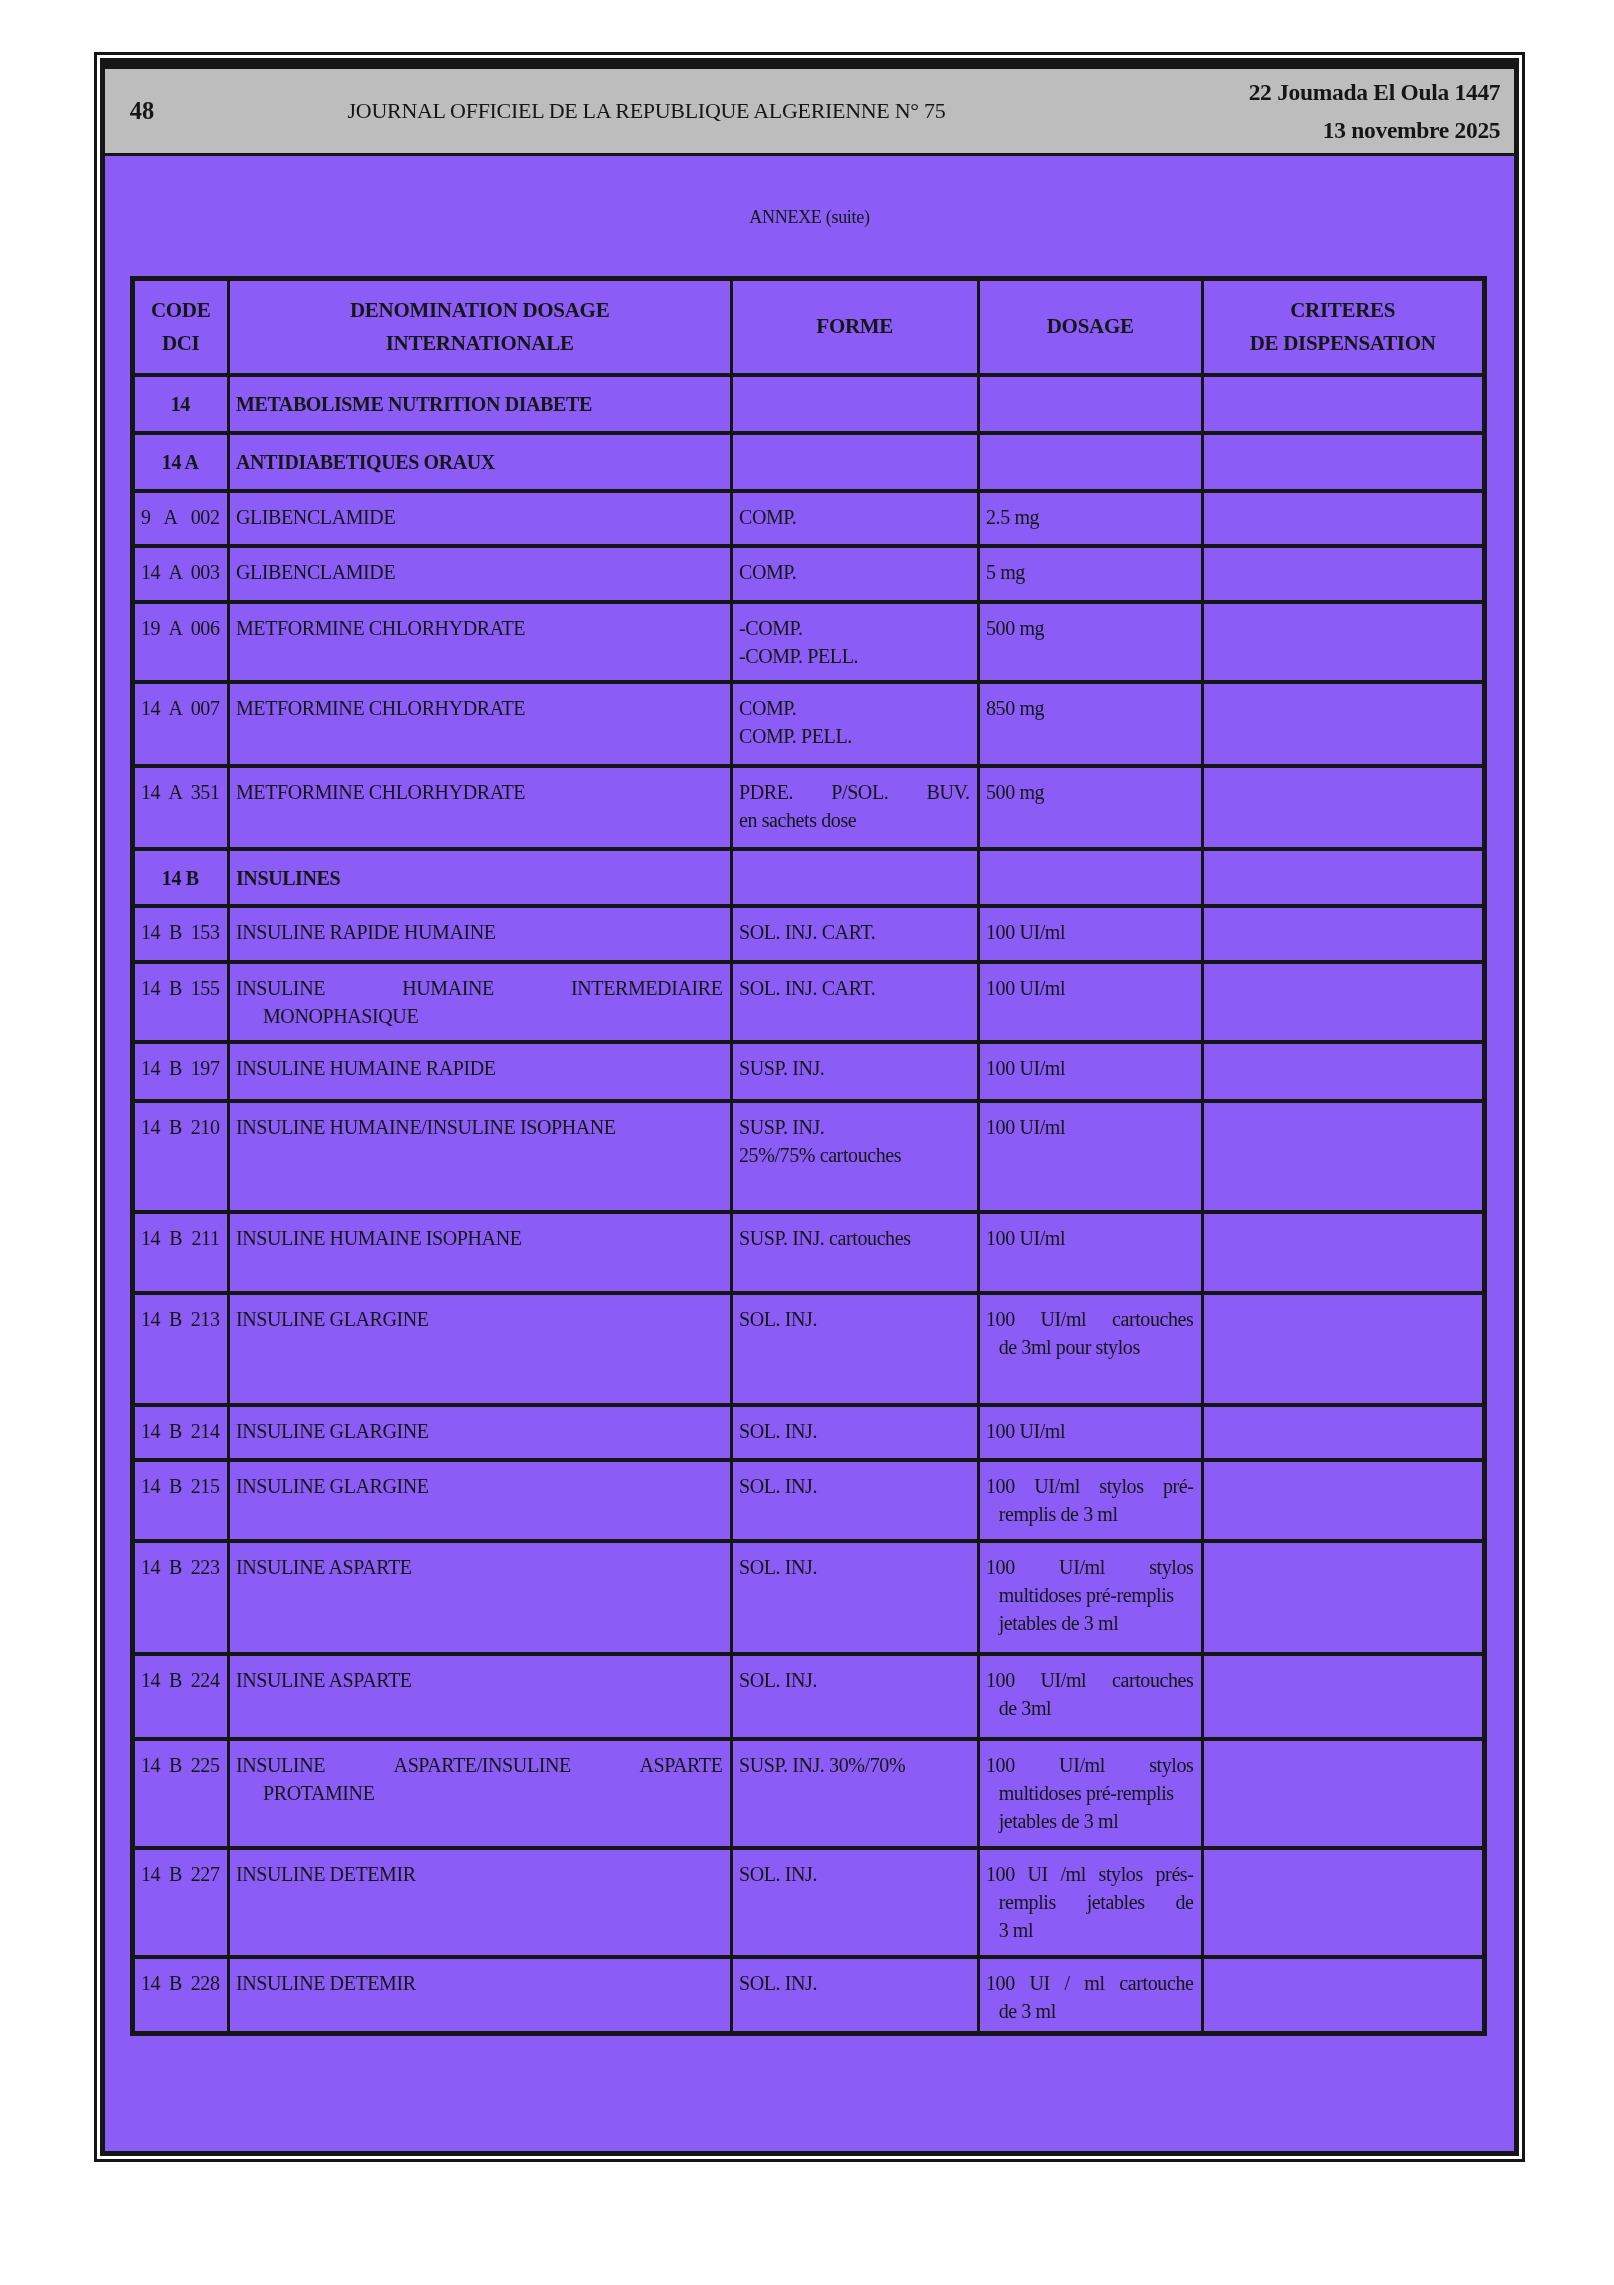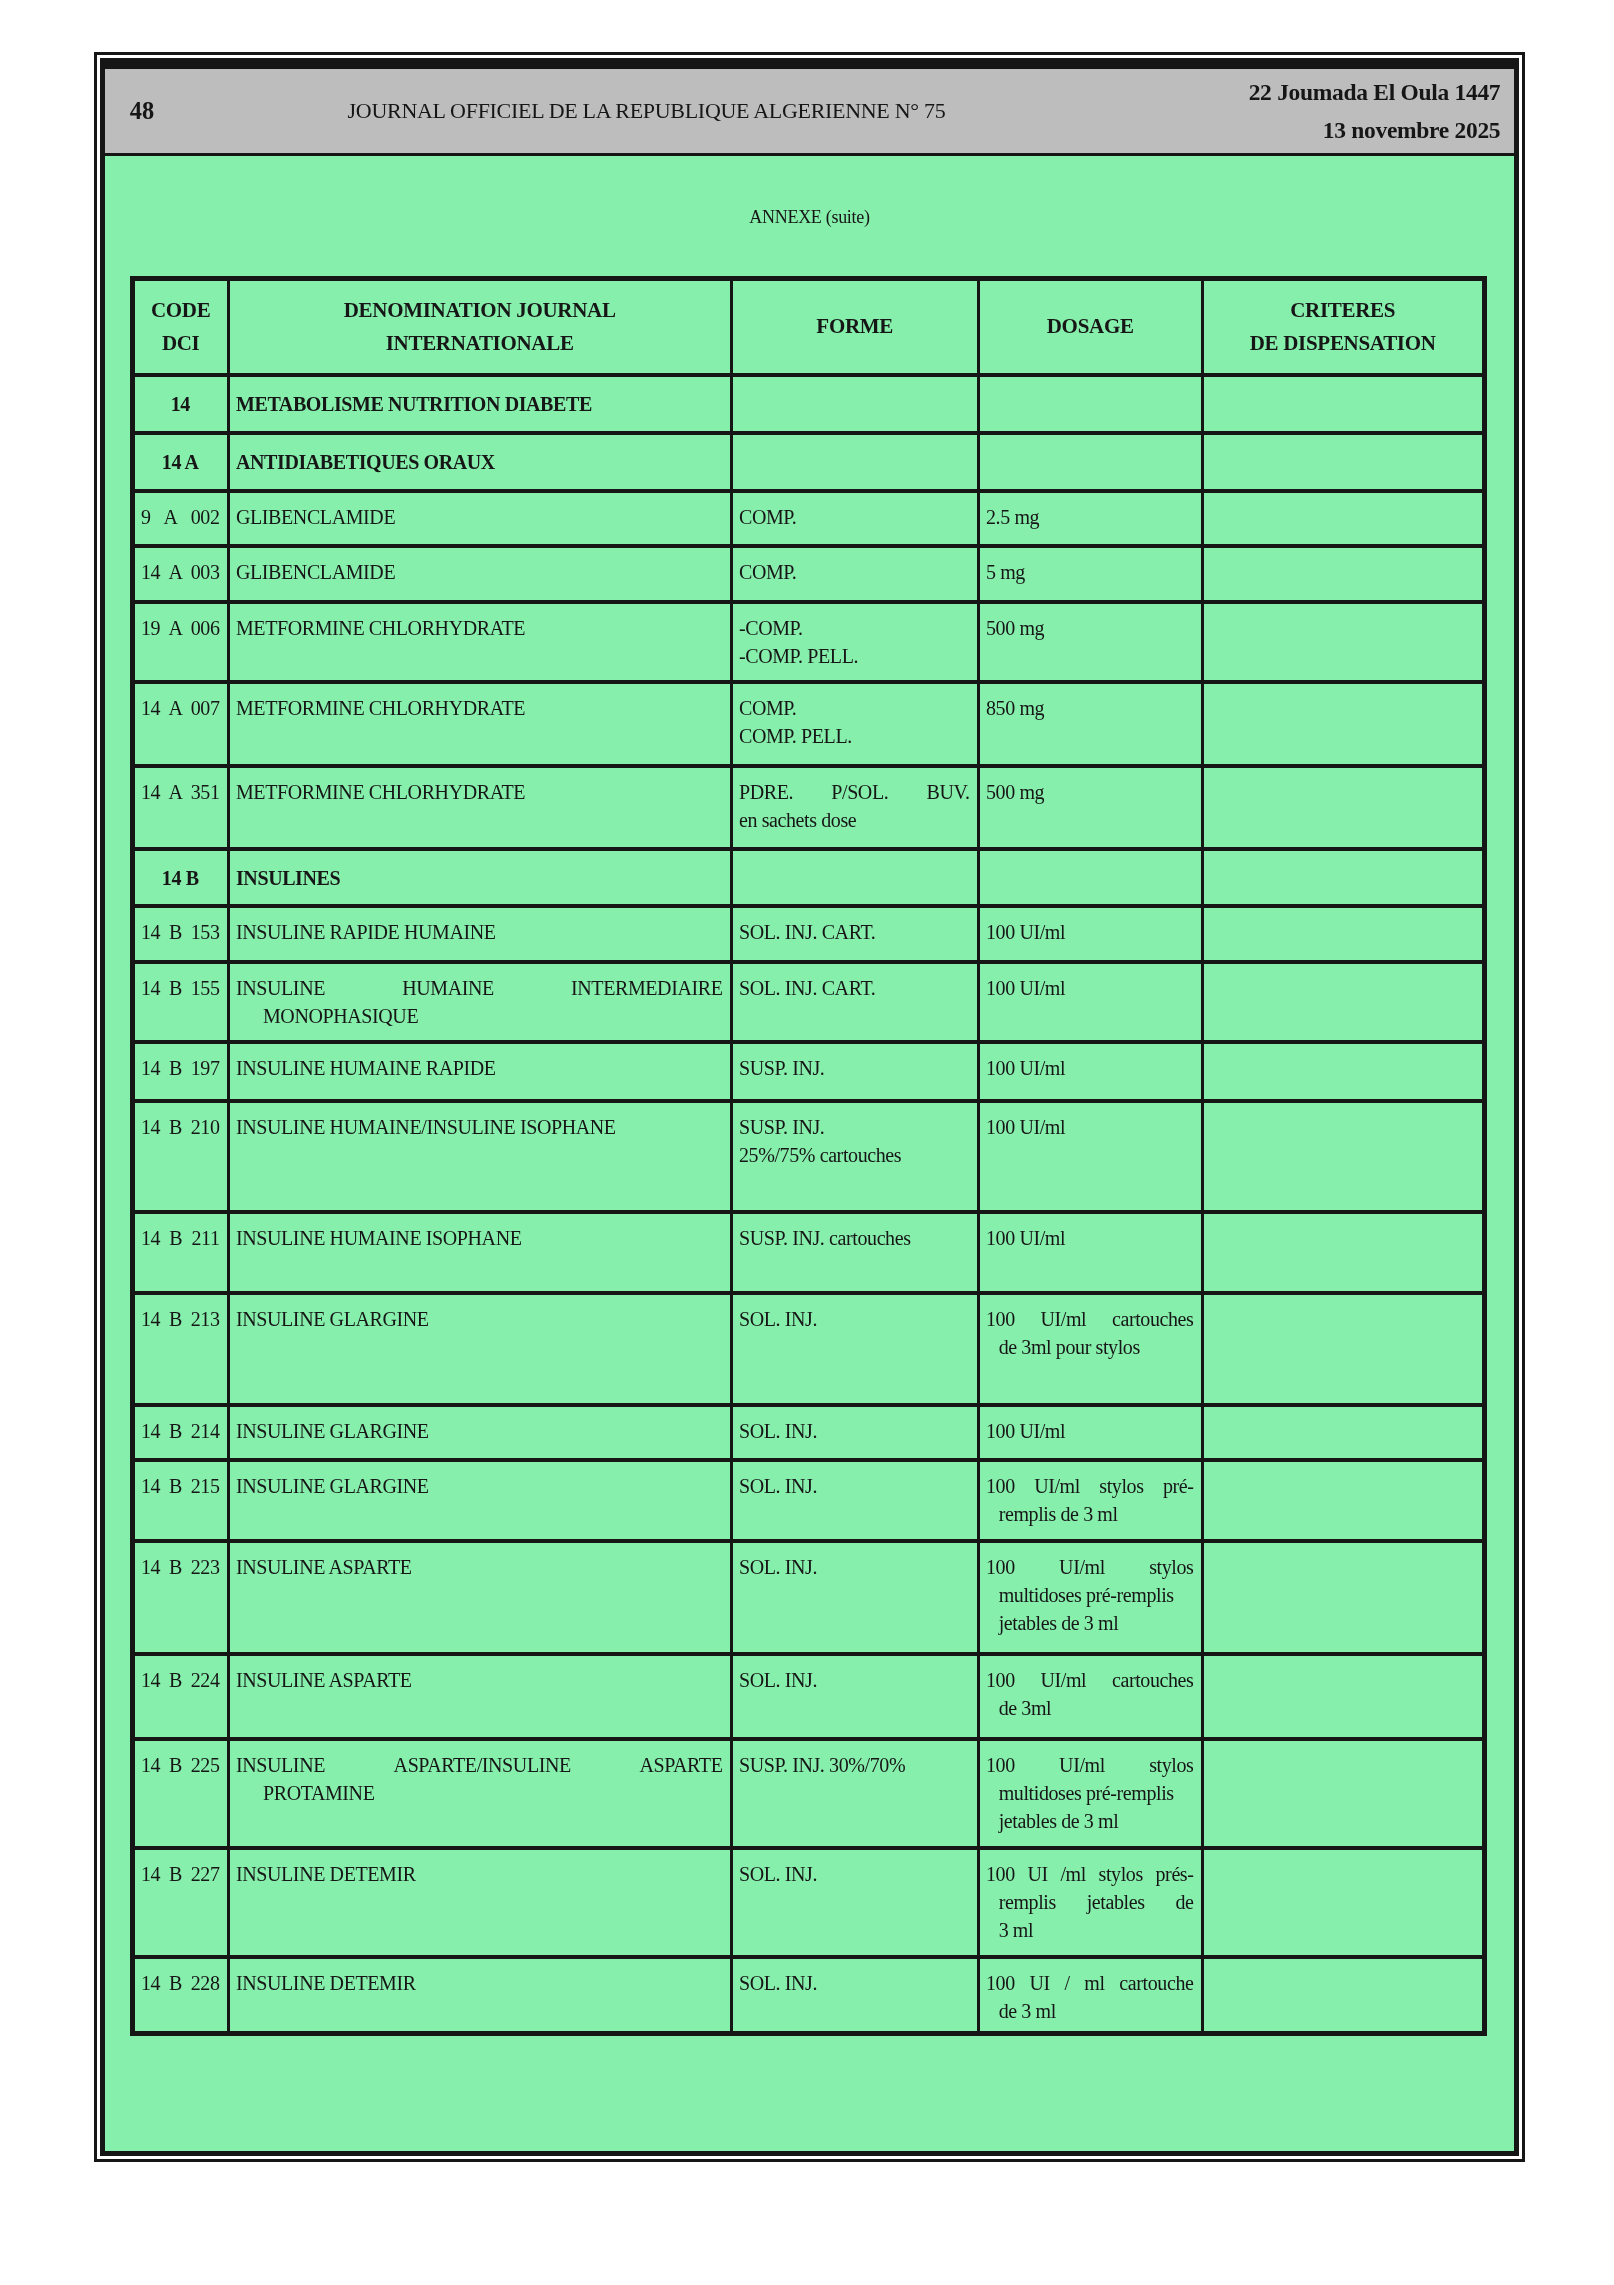--- a/index.html
+++ b/index.html
@@ -13,21 +13,21 @@
   .frame-outer {
     position:absolute; left:94px; top:52px;
     width:1431px; height:2110px;
     border:3.6px solid var(--ink,#161616);
     background:#ffffff;
   }
   .frame-inner {
     position:absolute; left:2.7px; top:2.7px; right:2.7px; bottom:2.7px;
     border:5.4px solid var(--ink,#161616);
     border-top-width:11.8px;
-    background:#86efac;
+    background:#8b5cf6;
     overflow:hidden;
   }
   .header-band {
     height:87px;
     background:var(--band,#bdbdbd);
     border-bottom:3.6px solid var(--ink,#161616);
     display:flex; align-items:center;
   }
   .page-number {
     margin-left:25px; width:40px;
@@ -114,21 +114,21 @@
           <col style="width:224px">
           <col style="width:282px">
         </colgroup>
         <thead>
           <tr>
             <th>
               <div>CODE</div>
               <div>DCI</div>
             </th>
             <th>
-              <div>DENOMINATION JOURNAL</div>
+              <div>DENOMINATION DOSAGE</div>
               <div>INTERNATIONALE</div>
             </th>
             <th>
               <div>FORME</div>
             </th>
             <th>
               <div>DOSAGE</div>
             </th>
             <th>
               <div>CRITERES</div>

